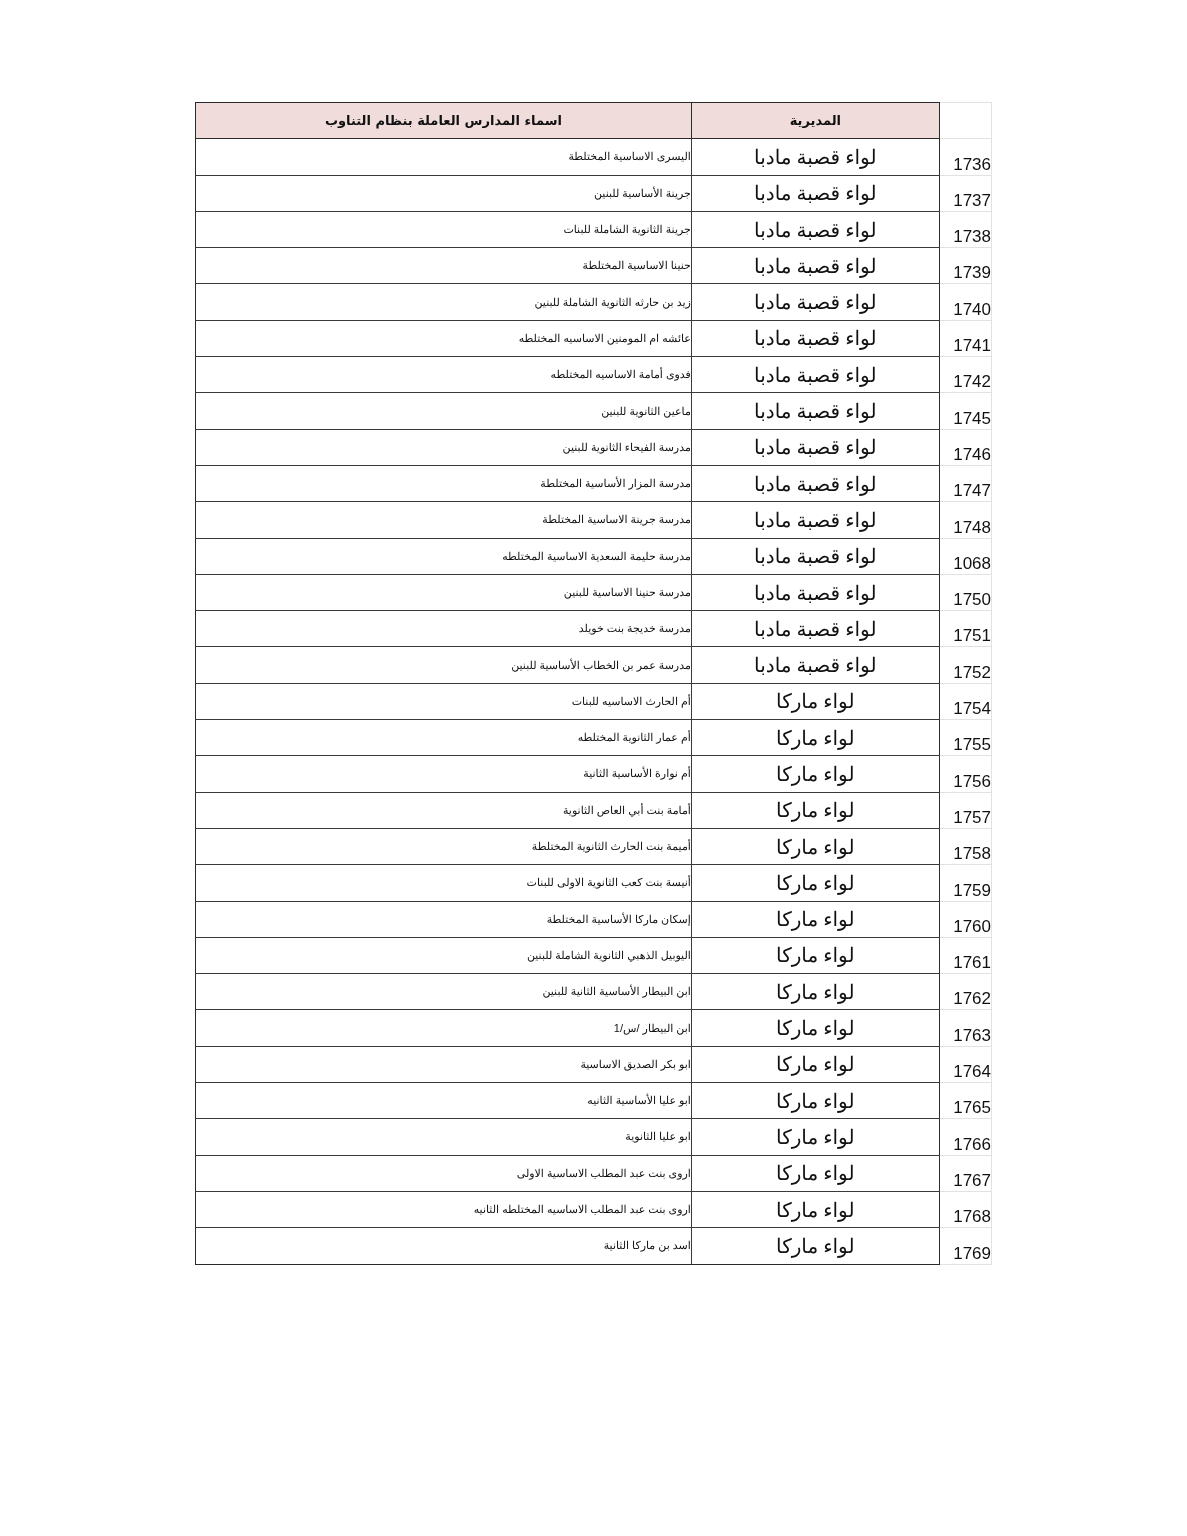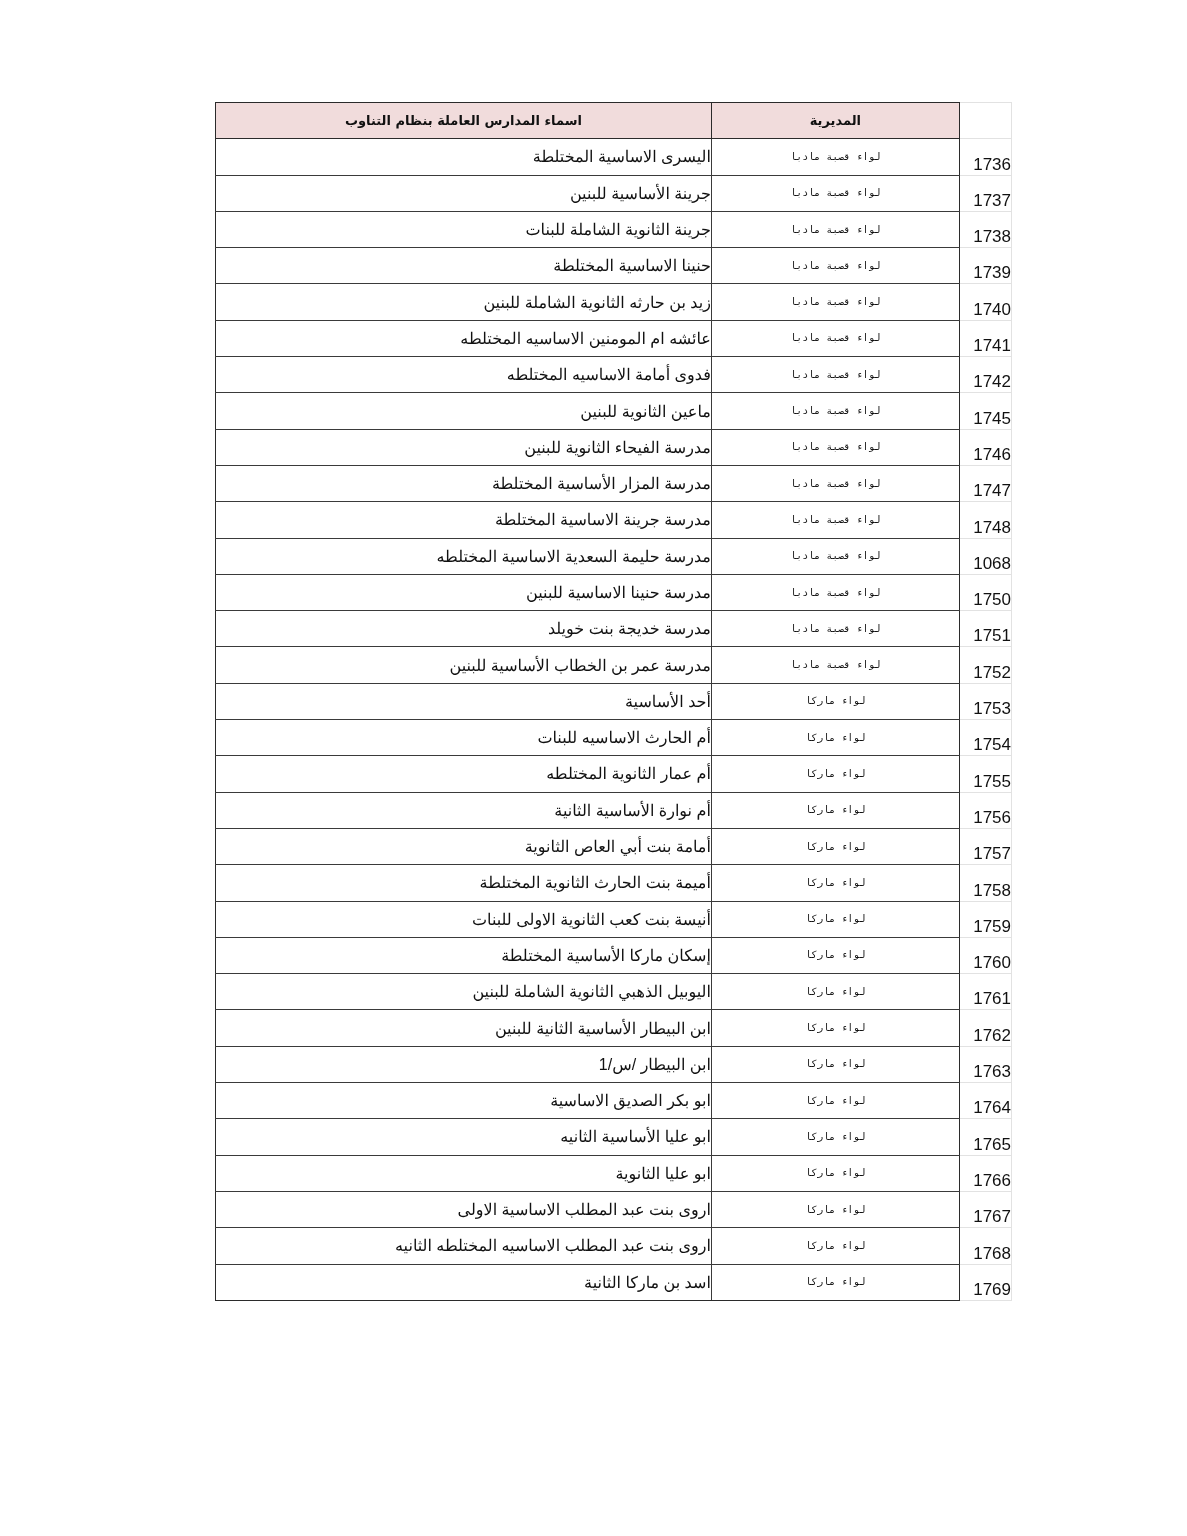--- a/index.html
+++ b/index.html
@@ -12,21 +12,20 @@
       height: 1536px;
       position: relative;
       font-family: "DejaVu Sans", sans-serif;
       color: #111111;
     }
     .sheet {
       position: absolute;
       left: 195px;
       top: 102px;
       width: 903px;
-      margin-left: 20px;
     }
     table.grid {
       border-collapse: collapse;
       table-layout: fixed;
       width: 797px;
     }
     table.grid td, table.grid th {
       padding: 0;
       height: 35.3px;
       overflow: hidden;
@@ -52,30 +51,30 @@
       border: 1px solid #e2e2e2;
       border-left: 1.6px solid #2b2b2b;
     }
 
     td.school {
       border: 1.3px solid #3a3a3a;
       border-left: 1.6px solid #2b2b2b;
       direction: rtl;
       text-align: right;
       font-family: "Liberation Sans", sans-serif;
-      font-size: 16px;
+      font-size: 11px;
       padding-right: 5px;
     }
     td.dir {
       border: 1.3px solid #3a3a3a;
       border-right: 1.6px solid #2b2b2b;
       direction: rtl;
       text-align: center;
-      font-family: Liberation Mono, monospace;
-      font-size: 10px;
+      font-family: Liberation Serif, serif;
+      font-size: 20px;
     }
     td.num {
       border-top: 1px solid #e2e2e2;
       border-bottom: 1px solid #e2e2e2;
       border-right: 1px solid #e2e2e2;
       border-left: 1.6px solid #2b2b2b;
       text-align: right;
       padding-left: 5px;
       font-family: "Liberation Sans", sans-serif;
       font-size: 17px;
@@ -173,25 +172,20 @@
     <td class="school">مدرسة خديجة بنت خويلد</td>
     <td class="dir">لواء قصبة مادبا</td>
     <td class="num">1751</td>
   </tr>
         <tr>
     <td class="school">مدرسة عمر بن الخطاب الأساسية للبنين</td>
     <td class="dir">لواء قصبة مادبا</td>
     <td class="num">1752</td>
   </tr>
         <tr>
-    <td class="school">أحد الأساسية</td>
-    <td class="dir">لواء ماركا</td>
-    <td class="num">1753</td>
-  </tr>
-        <tr>
     <td class="school">أم الحارث الاساسيه للبنات</td>
     <td class="dir">لواء ماركا</td>
     <td class="num">1754</td>
   </tr>
         <tr>
     <td class="school">أم عمار  الثانوية المختلطه</td>
     <td class="dir">لواء ماركا</td>
     <td class="num">1755</td>
   </tr>
         <tr>

